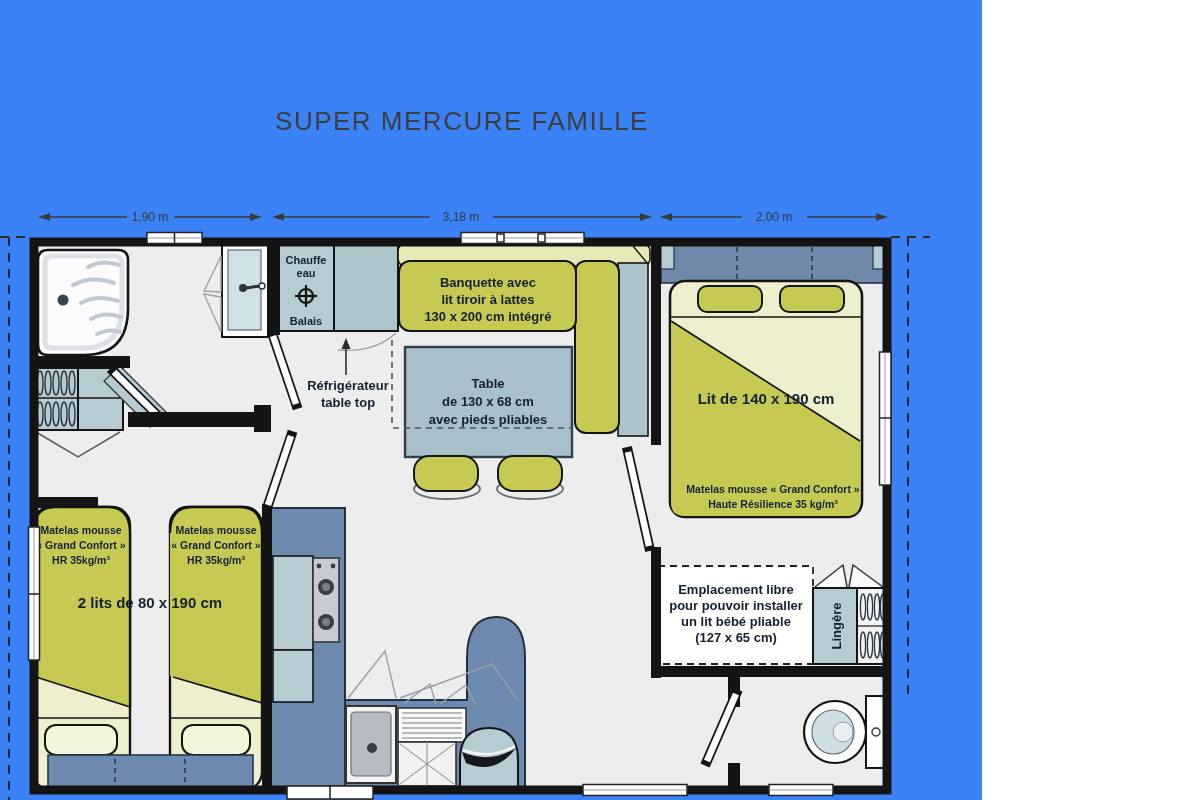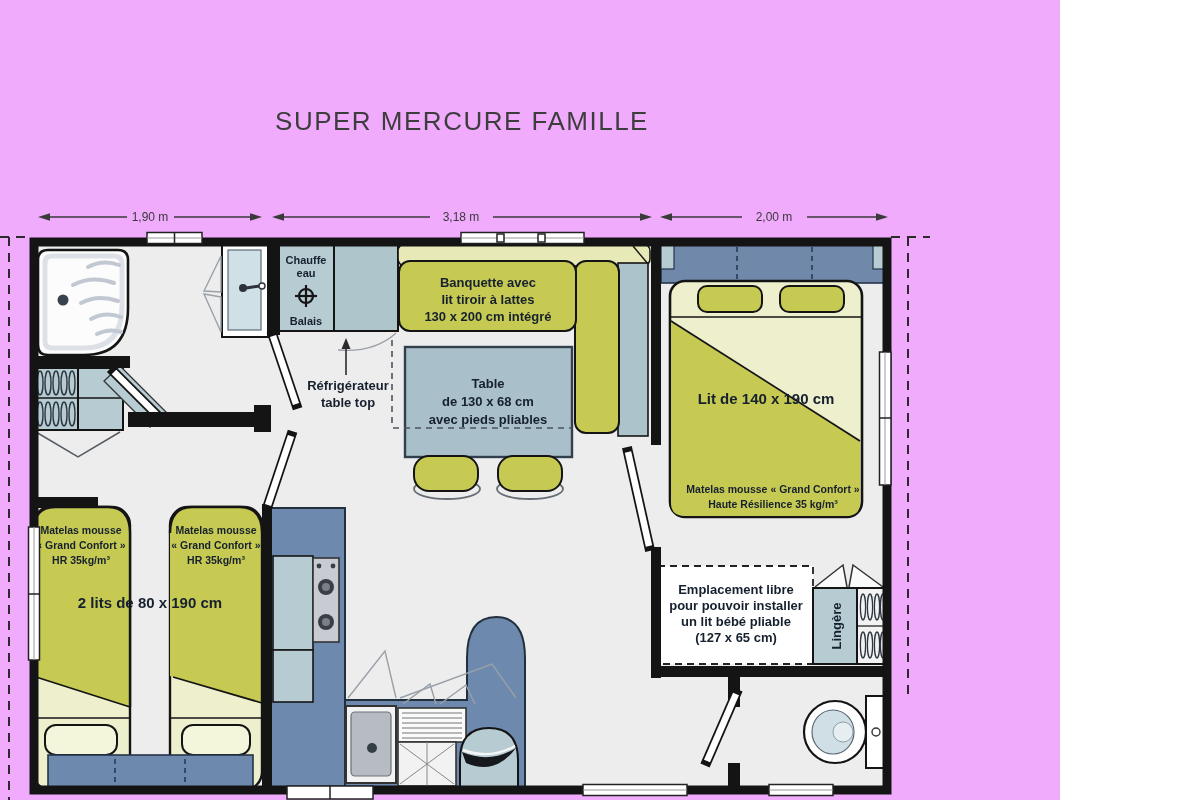--- a/index.html
+++ b/index.html
@@ -1,16 +1,16 @@
 <!DOCTYPE html>
 <html><head>
 <meta charset="utf-8">
 <style>
   html,body{margin:0;padding:0;background:#ffffff;}
-  #canvas{position:relative;width:1060px;height:800px;background:#f0abfc;overflow:hidden;}
+  #canvas{position:relative;width:982px;height:800px;background:#3b82f6;overflow:hidden;}
   svg text{font-family:"Liberation Sans","DejaVu Sans",sans-serif;}
   .title{font-size:26px;letter-spacing:1.5px;fill:#3d3d3d;font-weight:500;}
   .dim{font-size:12px;fill:#3a3a3a;}
   .lbl{font-weight:bold;fill:#16202e;}
   .s11{font-size:11px;} .s13{font-size:13px;} .s15{font-size:15px;}
   .s10{font-size:10.5px;}
   .wall{fill:#141414;}
   .thin{stroke:#9aa0a8;stroke-width:1.4;fill:none;}
   .dash{stroke:#2b2b2b;stroke-width:2;stroke-dasharray:9 7;fill:none;}
 </style>

